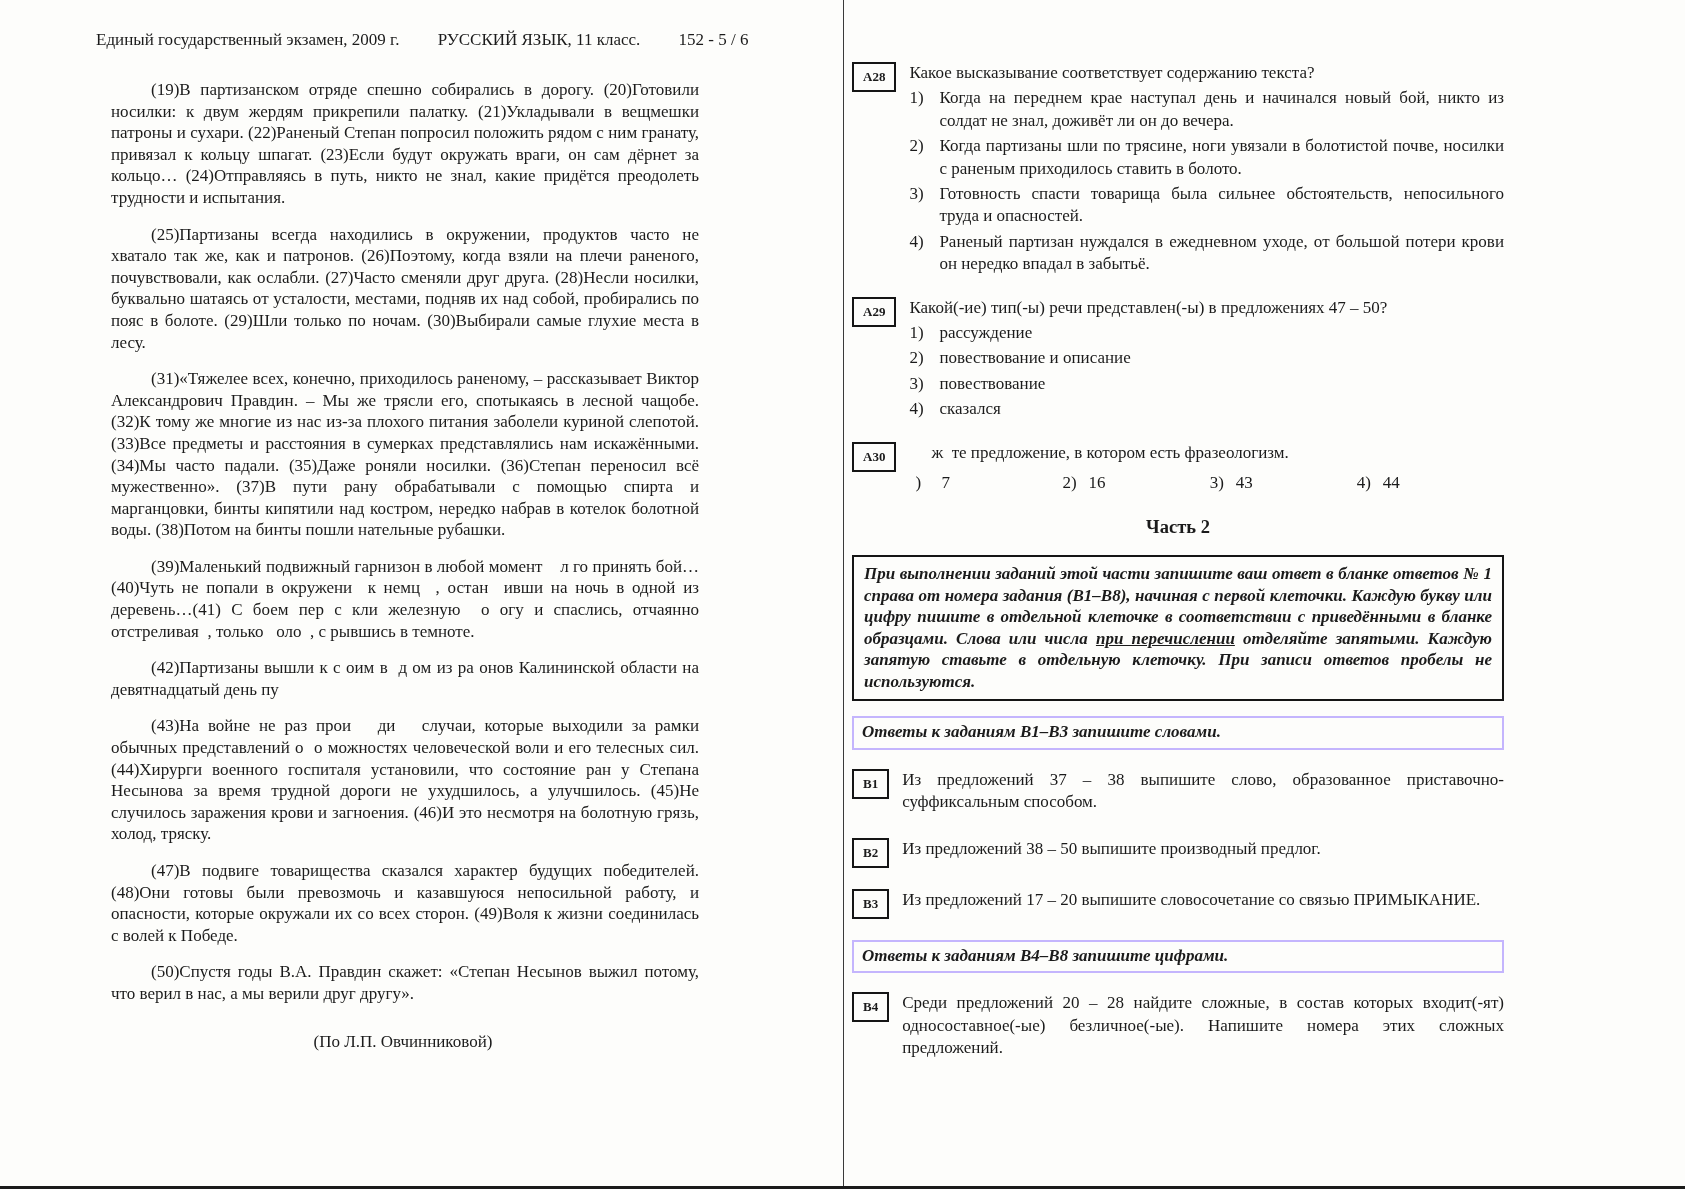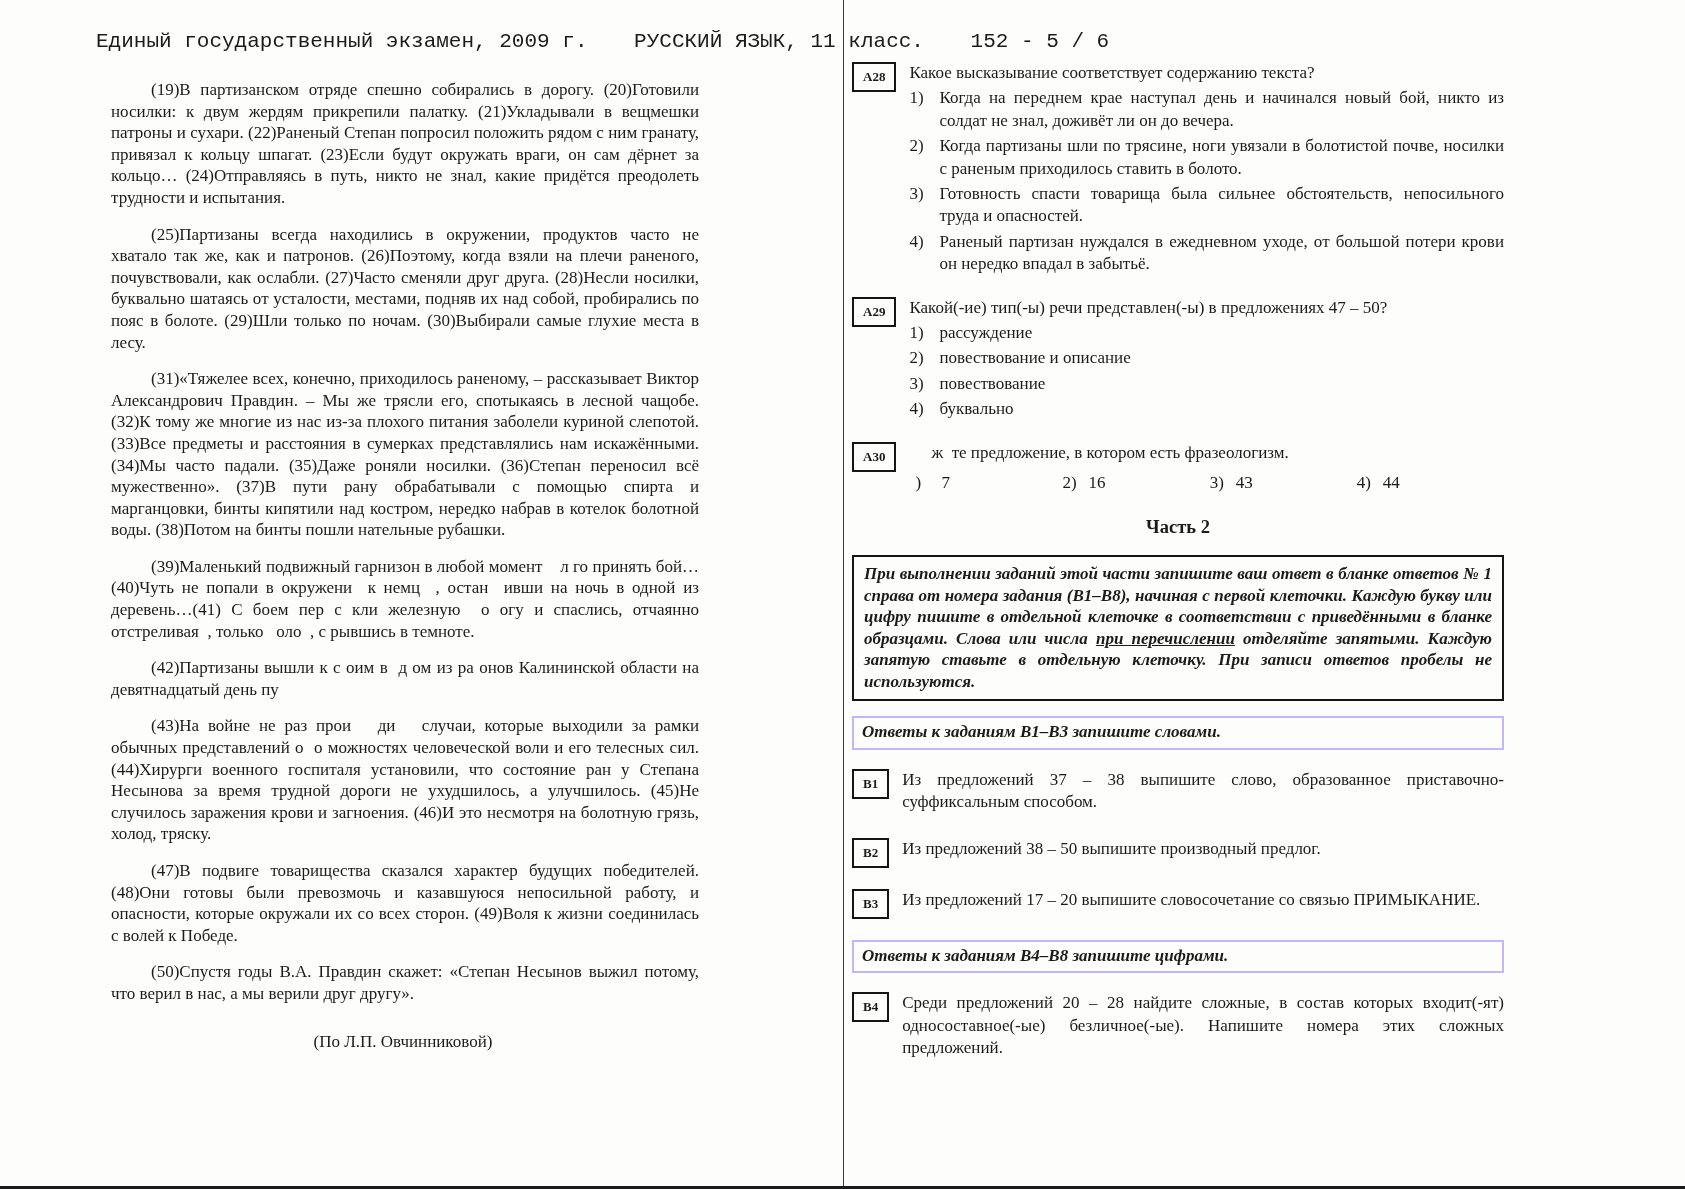--- a/index.html
+++ b/index.html
@@ -11,23 +11,22 @@
     margin: 0 auto;
     background: #fdfdfb;
     font-family: "Liberation Serif", "DejaVu Serif", serif;
     color: #1b1b1b;
     overflow: hidden;
   }
   .header {
     position: absolute;
     top: 30px;
     left: 96px;
-    font-size: 21px;
+    font-size: 17px;
     white-space: nowrap;
-    font-family: Liberation Mono, monospace;
   }
   .header span { margin-right: 34px; }
   .vdivider {
     position: absolute;
     left: 843px;
     top: 0;
     width: 1px;
     height: 100%;
     background: #3a3a3a;
   }
@@ -180,21 +179,21 @@
           <div class="opt">
             <span class="optnum">2)</span>
             <span class="opttext">повествование и описание</span>
           </div>
           <div class="opt">
             <span class="optnum">3)</span>
             <span class="opttext">повествование</span>
           </div>
           <div class="opt">
             <span class="optnum">4)</span>
-            <span class="opttext">буквально</span>
+            <span class="opttext">сказался</span>
           </div>
         </div>
       </div>
     </div>
 
     <div class="question">
       <div class="qlabel">А30</div>
       <div class="qbody">
         <p class="qtext qtext-faded">ж&nbsp;&nbsp;те предложение, в котором есть фразеологизм.</p>
         <div class="opts-inline">

